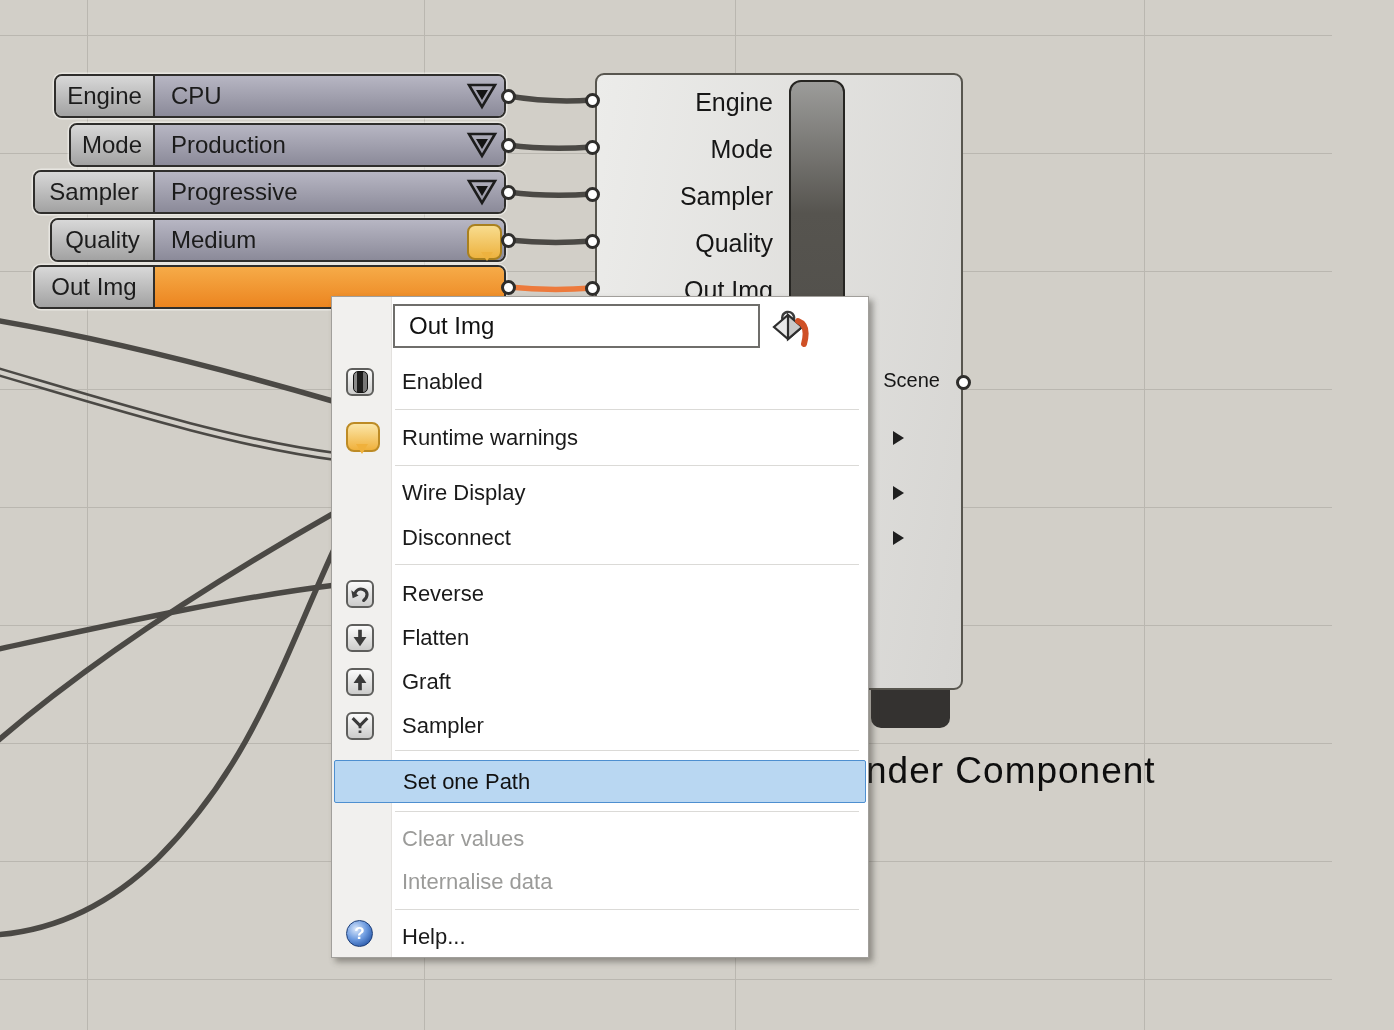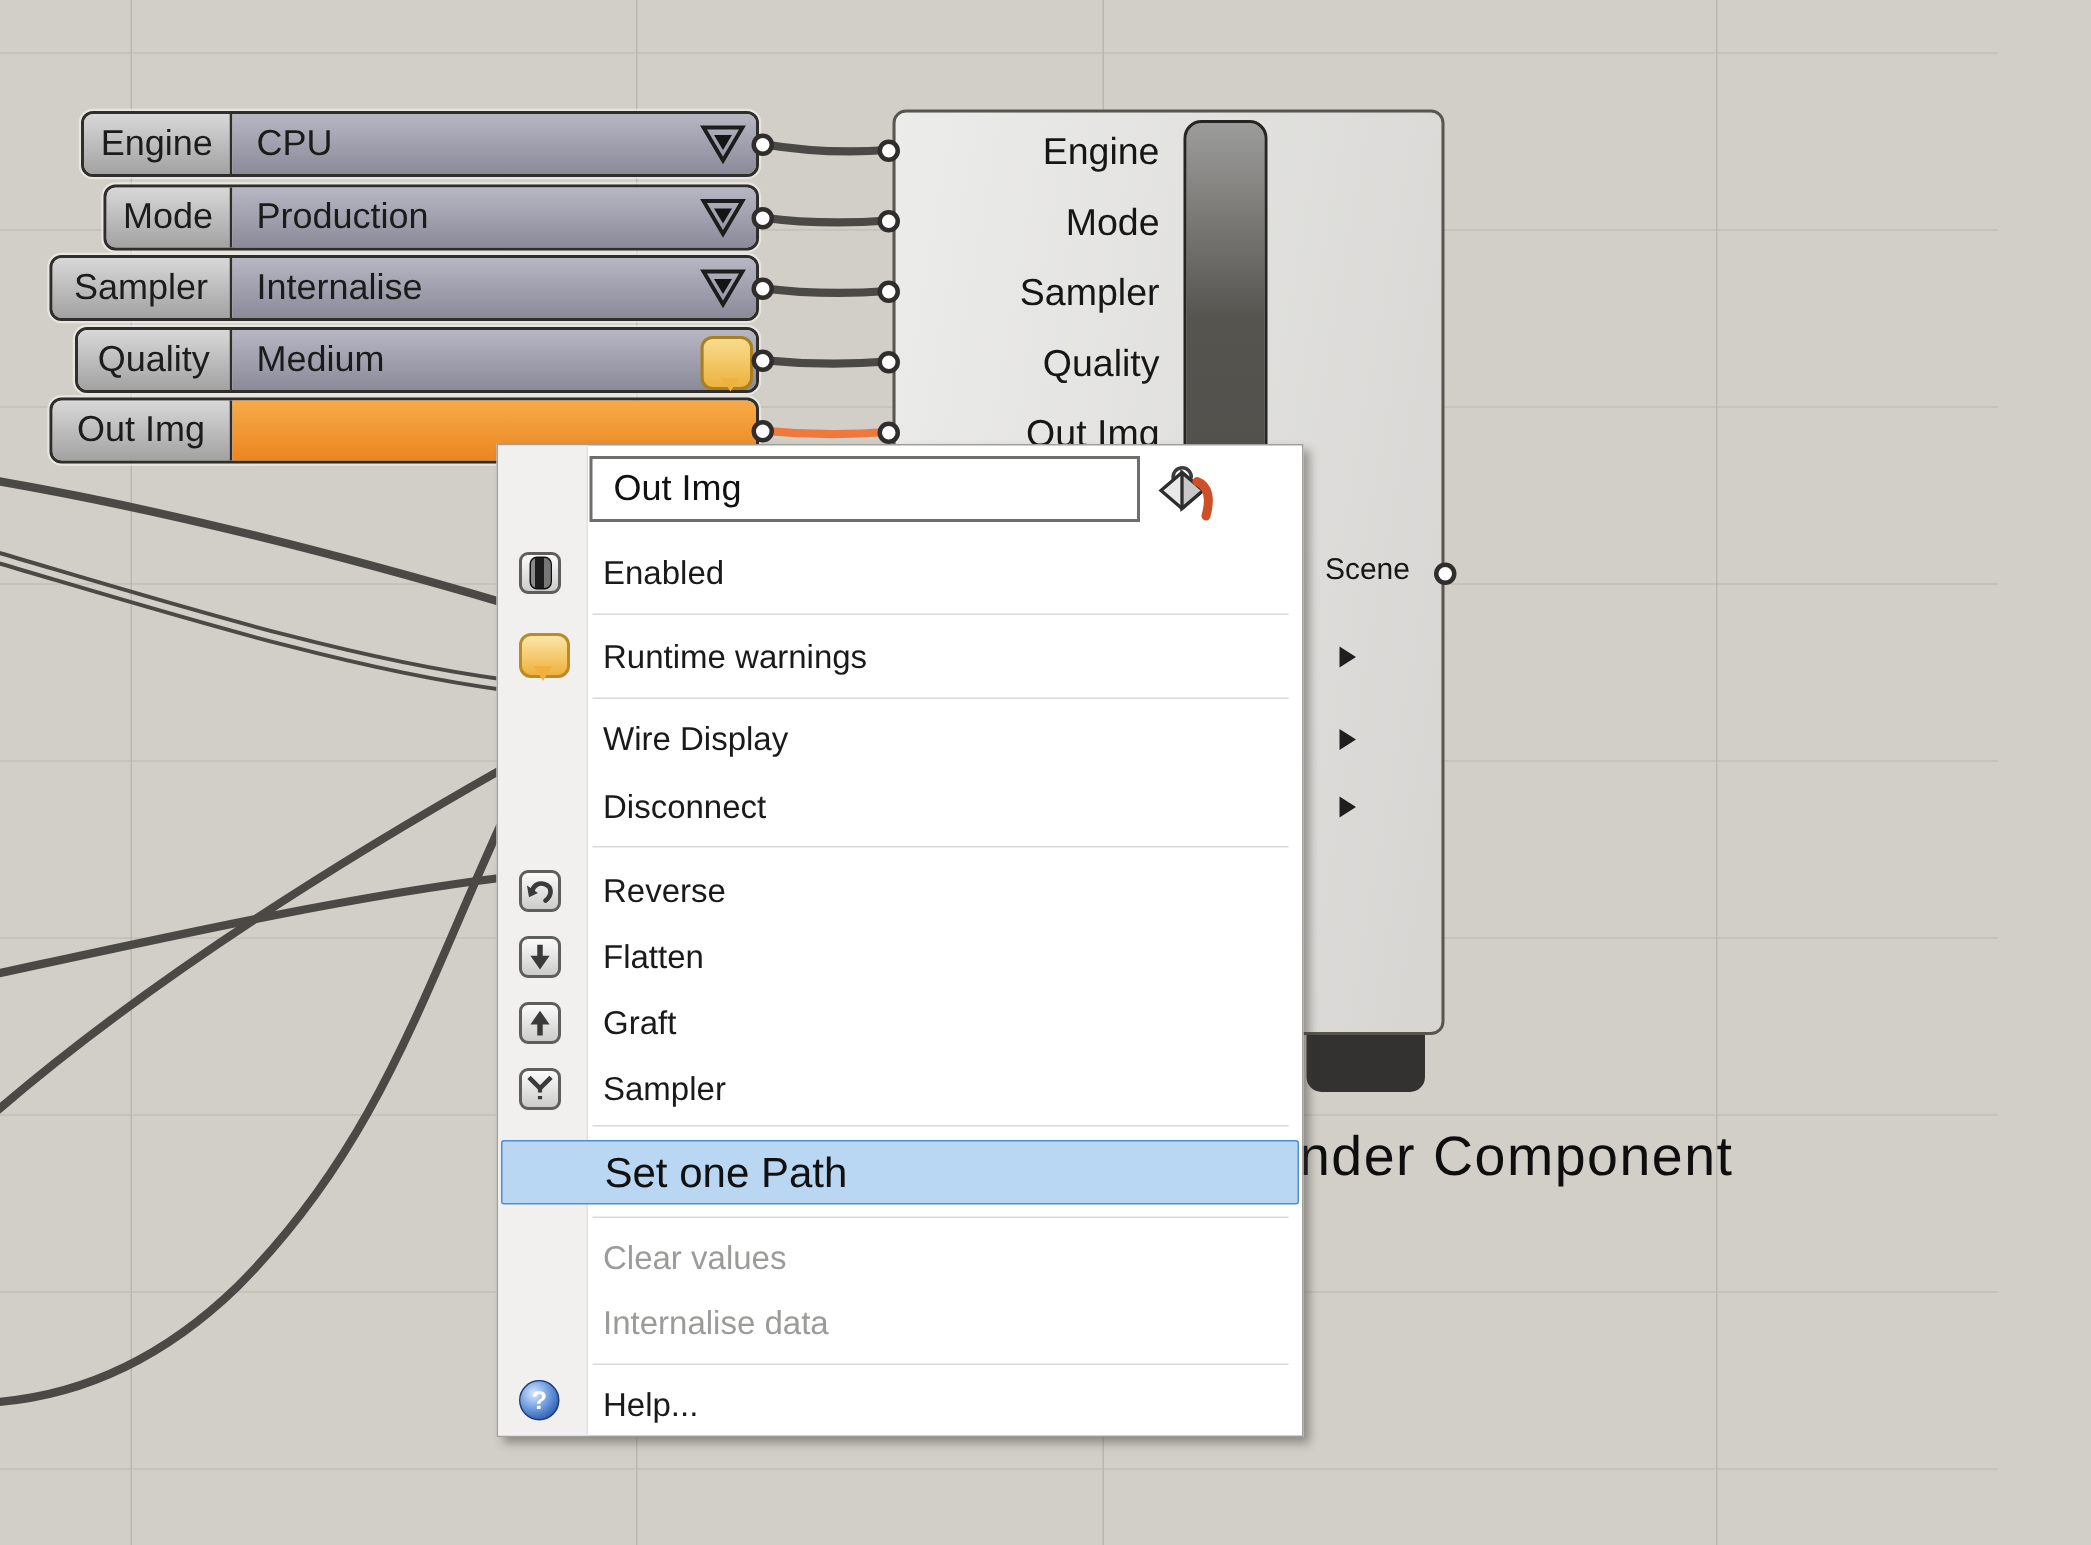--- a/index.html
+++ b/index.html
@@ -59,21 +59,21 @@
         border-right:1px solid #e3e1de;}
   .mrow{position:absolute;left:61px;right:2px;height:42px;display:flex;align-items:center;
         font-size:22px;color:#1a1a1a;padding-left:9px;box-sizing:border-box;}
   .mrow.disabled{color:#9b9b99;}
   .mrow .sub-arrow{position:absolute;left:500px;top:50%;transform:translateY(-50%);
         width:0;height:0;border-left:11px solid #1f1f1f;
         border-top:7px solid transparent;border-bottom:7px solid transparent;}
   .msep{position:absolute;left:63px;right:9px;height:1px;background:#dbdad7;}
   #menu-highlight{position:absolute;left:2px;top:463px;width:532px;height:43px;
         background:#b9d7f2;border:1px solid #4e8fd0;border-radius:2px;box-sizing:border-box;
-        display:flex;align-items:center;font-size:28px;color:#111;padding-left:68px;}
+        display:flex;align-items:center;font-size:22px;color:#111;padding-left:68px;}
   #name-field{position:absolute;left:61px;top:7px;width:367px;height:44px;
         border:2px solid #6f6e6b;background:#fff;font-size:24px;color:#111;
         padding:0 0 0 14px;box-sizing:border-box;font-family:"Liberation Sans",sans-serif;outline:none;}
   .gicon{position:absolute;left:14px;}
   .boxicon{width:28px;height:28px;border:2px solid #5e5e5c;border-radius:6px;
         background:linear-gradient(#fbfbfb,#cccccb);box-sizing:border-box;
         display:flex;align-items:center;justify-content:center;}
   #enabled-icon .bar{width:13px;height:20px;border:1px solid #111;border-radius:5px;
         background:linear-gradient(90deg,#8a8a8a 0 3px,#1d1d1d 3px 9px,#777 9px);}
   #menu-balloon{width:34px;height:30px;position:relative;box-sizing:border-box;
@@ -129,21 +129,21 @@
         <span>Production</span>
       <svg class="dd-icon" width="32" height="28" viewBox="0 0 32 28">
         <path d="M3,3 L29,3 L16,25 Z" fill="none" stroke="#1c1c1c" stroke-width="2.6"></path>
         <path d="M10,8 L22,8 L16,18 Z" fill="#141414"></path>
         </svg>
     </div>
   </div>
   <div class="pnode" style="left:33px;top:170px;width:473px;">
     <div class="plabel" style="width:120px">Sampler</div>
     <div class="pvalue">
-        <span>Internalise</span>
+        <span>Progressive</span>
       <svg class="dd-icon" width="32" height="28" viewBox="0 0 32 28">
         <path d="M3,3 L29,3 L16,25 Z" fill="none" stroke="#1c1c1c" stroke-width="2.6"></path>
         <path d="M10,8 L22,8 L16,18 Z" fill="#141414"></path>
         </svg>
     </div>
   </div>
   <div class="pnode" style="left:50px;top:218px;width:456px;">
     <div class="plabel" style="width:103px">Quality</div>
     <div class="pvalue">
         <span>Medium</span>

